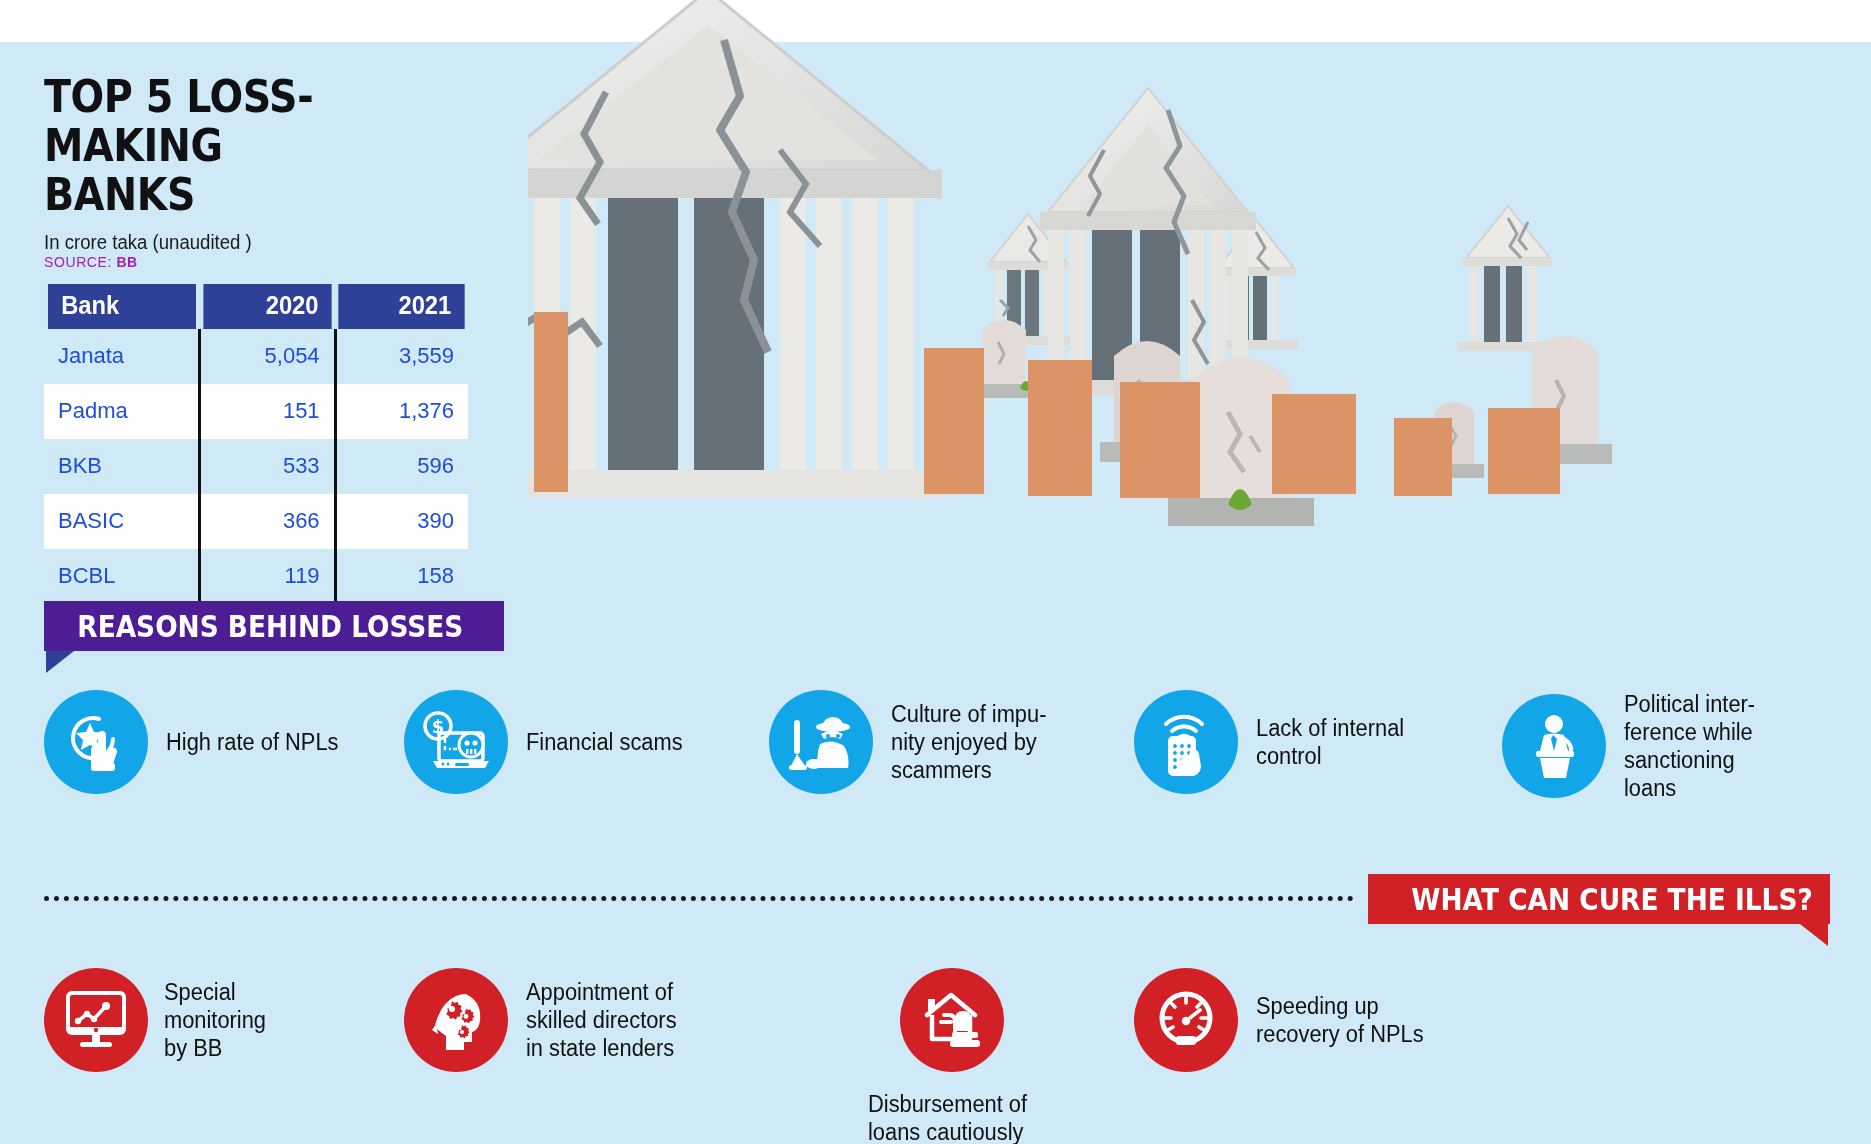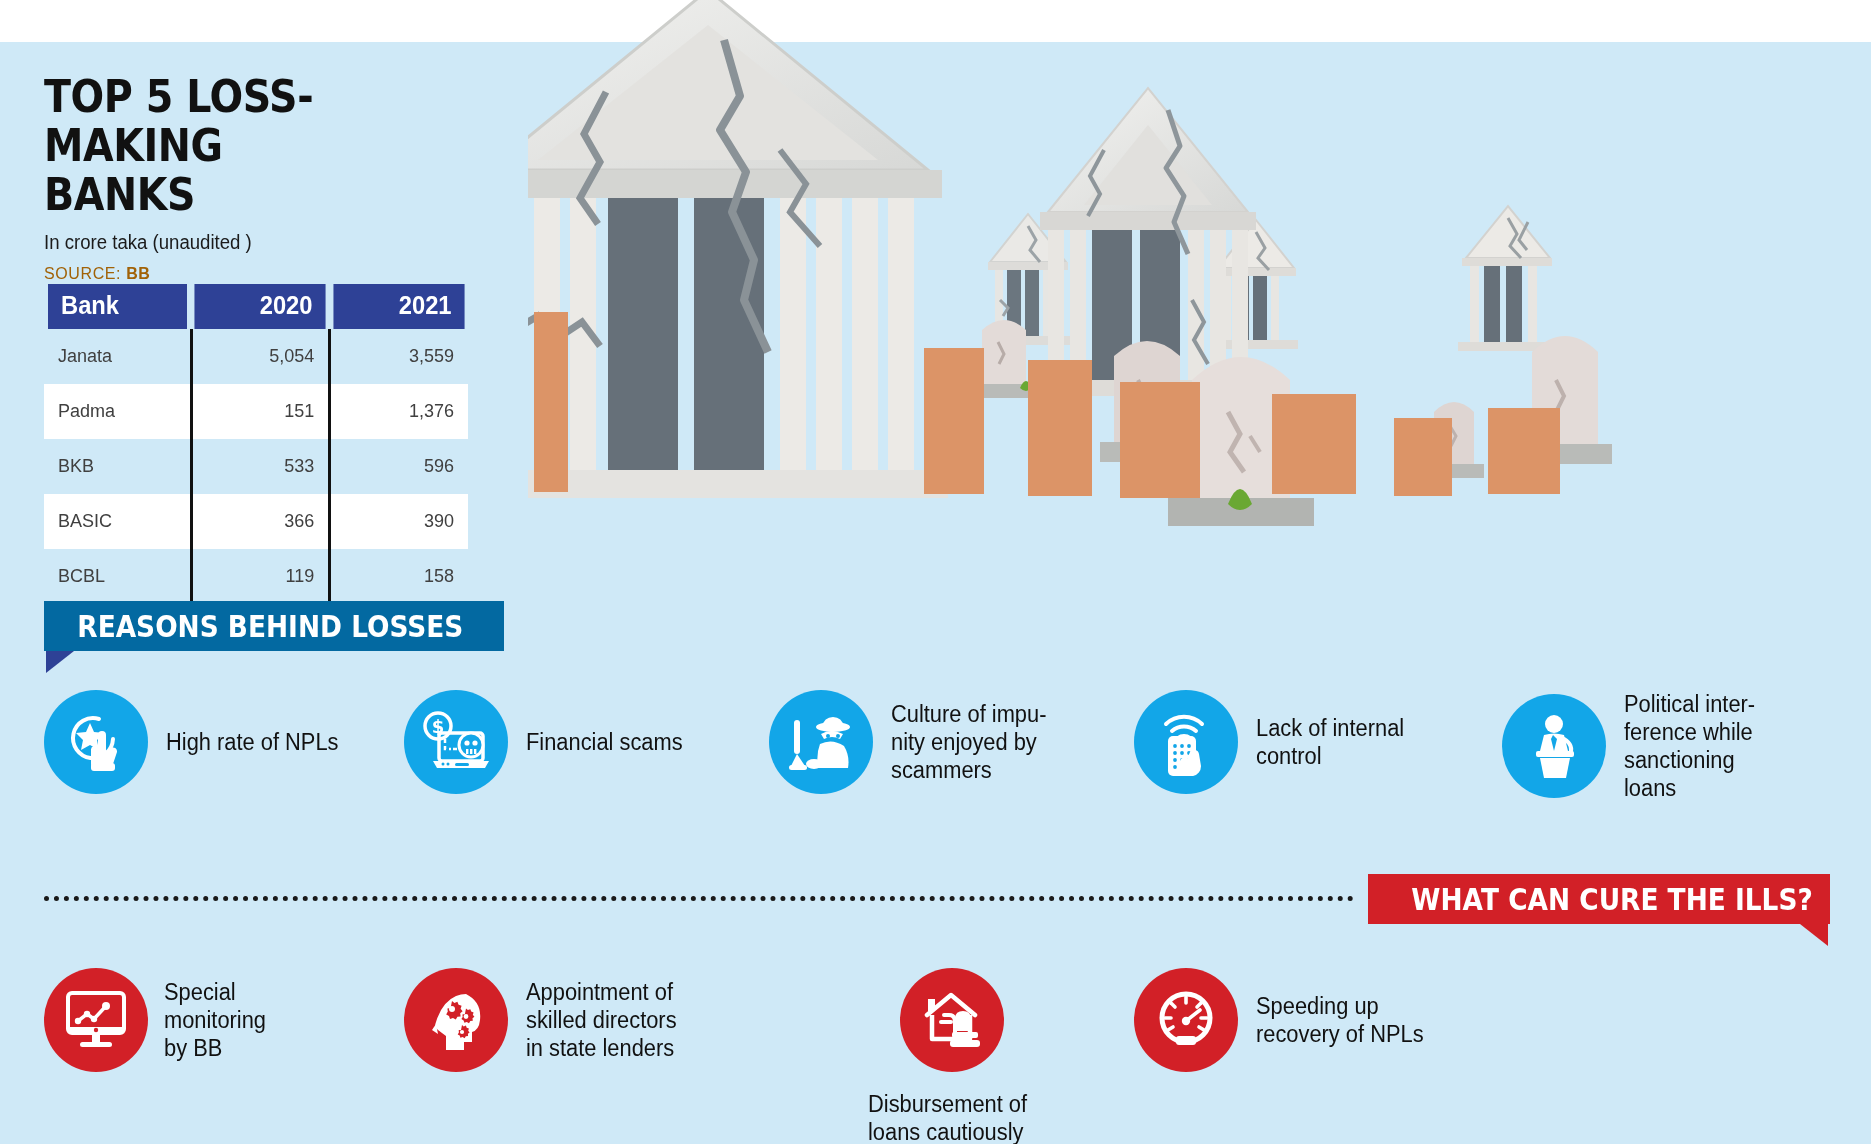--- a/index.html
+++ b/index.html
@@ -45,24 +45,23 @@
   }
   .subhead {
     font-family: "Liberation Sans", sans-serif;
     font-size: 20px;
     color: #1b1b1b;
     margin-top: 12px;
     transform: scaleX(0.93);
     transform-origin: left top;
   }
   .source-line {
-    margin-top: 11px;
-    font-size: 16px;
+    font-size: 14px;
     letter-spacing: 0.6px;
-    color: #a16207;
+    color: #a21caf;
   }
   .source-line .src-label { font-weight: normal; }
   .source-line .src-value { font-weight: bold; letter-spacing: 0.5px; }
 
   
   .table-wrap {
     position: absolute;
     left: 44px;
     top: 284px;
     width: 424px;
@@ -76,22 +75,22 @@
     background: #2e4196;
     color: #ffffff;
     font-size: 25px;
     font-weight: bold;
     padding: 7px 14px 9px 14px;
     text-align: right;
     transform: scaleX(0.95);
   }
   table.loss-table th.c-bank { text-align: left; }
   table.loss-table td {
-    font-size: 18px;
-    color: #404040;
+    font-size: 22px;
+    color: #1d4ed8;
     padding: 8px 14px 9px 14px;
     text-align: right;
     height: 38px;
   }
   table.loss-table td.c-bank { text-align: left; }
   table.loss-table tbody tr.odd td { background: #cfe9f7; }
   table.loss-table tbody tr.even td { background: #ffffff; }
   
   table.loss-table tbody td.c-2020,
   table.loss-table tbody td.c-2021 {
@@ -118,21 +117,21 @@
   }
   .banner span.banner-text {
     transform: scaleX(0.88);
     transform-origin: center;
   }
   .banner-blue {
     left: 44px;
     top: 601px;
     height: 50px;
     width: 460px;
-    background: #0369a1;
+    background: #4c1d95;
     justify-content: center;
     padding-right: 8px;
     box-sizing: border-box;
   }
   .banner-blue .tail {
     position: absolute;
     left: 2px;
     top: 50px;
     width: 0; height: 0;
     border-top: 22px solid #2e4196;

